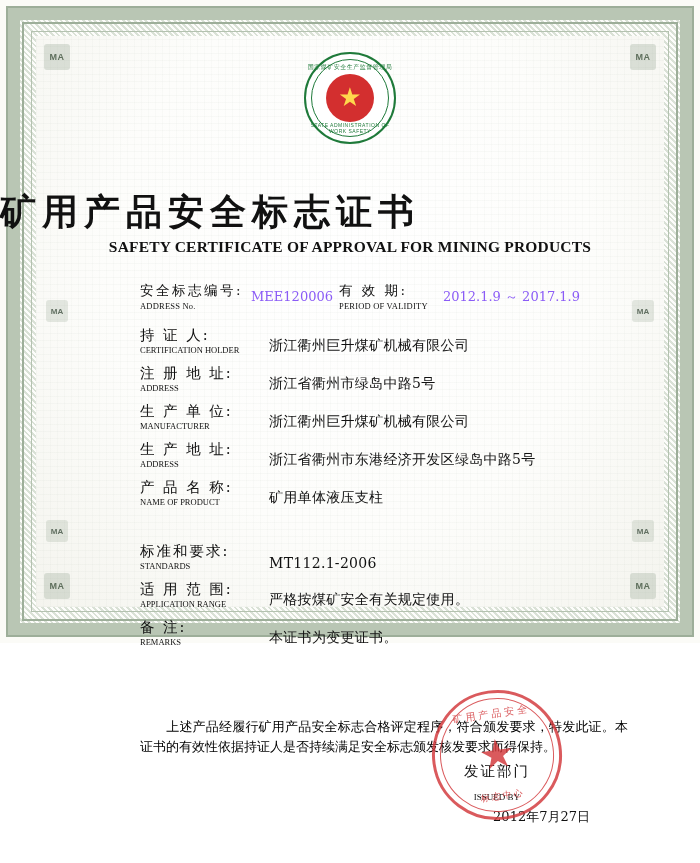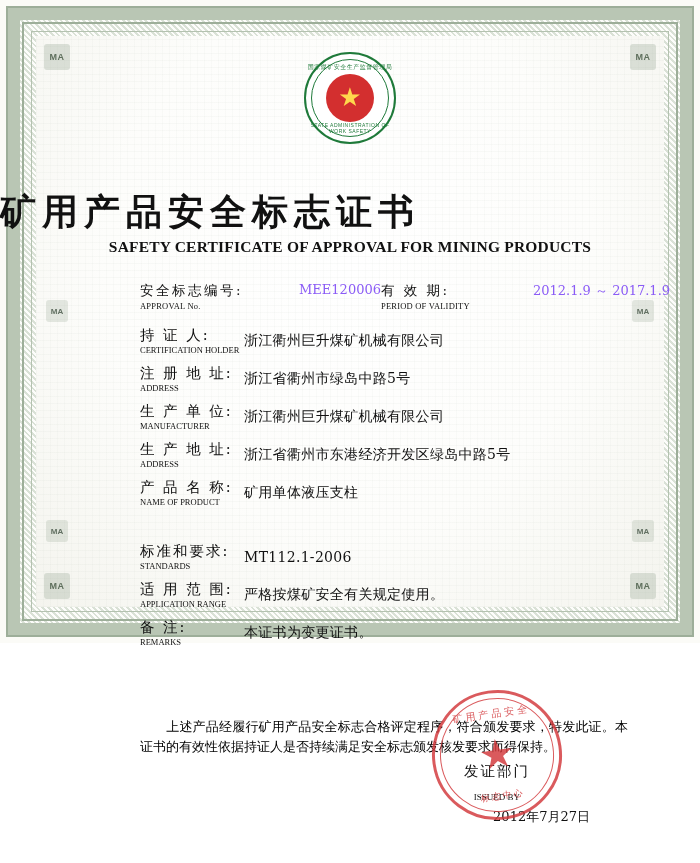--- a/index.html
+++ b/index.html
@@ -180,21 +180,21 @@
 
   
   .header-row {
     position: absolute;
     left: 140px;
     right: 120px;
     top: 282px;
     display: flex;
     justify-content: space-between;
   }
-  .hcell { display: flex; align-items: flex-start; gap: 48px; }
+  .hcell { display: flex; align-items: center; }
   .label-block { min-width: 96px; }
   .label-cn {
     font-size: 13.5px;
     color: #111;
     letter-spacing: 2.5px;
     white-space: nowrap;
     font-family: "DejaVu Serif", serif;
   }
   .label-en {
     font-size: 8.5px;
@@ -214,22 +214,23 @@
 
   
   .fields {
     position: absolute;
     left: 140px;
     right: 70px;
     top: 326px;
   }
   .field-row {
     display: flex;
-    align-items: center;
+    align-items: flex-end;
     margin-bottom: 9px;
+    gap: 25px;
   }
   .field-labels { width: 104px; flex: 0 0 104px; }
   .field-label-cn {
     font-size: 14.5px;
     color: #111;
     letter-spacing: 2px;
     white-space: nowrap;
     font-family: "DejaVu Serif", serif;
   }
   .field-label-en {
@@ -361,21 +362,21 @@
     </div>
   </div>
 
   <div class="title-cn">矿用产品安全标志证书</div>
   <div class="title-en">SAFETY CERTIFICATE OF APPROVAL FOR MINING PRODUCTS</div>
 
   <div class="header-row">
     <div class="hcell">
       <div class="label-block">
         <div class="label-cn">安全标志编号:</div>
-        <div class="label-en">APPROVAL No.</div>
+        <div class="label-en">ADDRESS No.</div>
       </div>
       <div class="value">MEE120006</div>
     </div>
     <div class="hcell">
       <div class="label-block">
         <div class="label-cn">有 效 期:</div>
         <div class="label-en">PERIOD OF VALIDITY</div>
       </div>
       <div class="value">2012.1.9 ～ 2017.1.9</div>
     </div>

